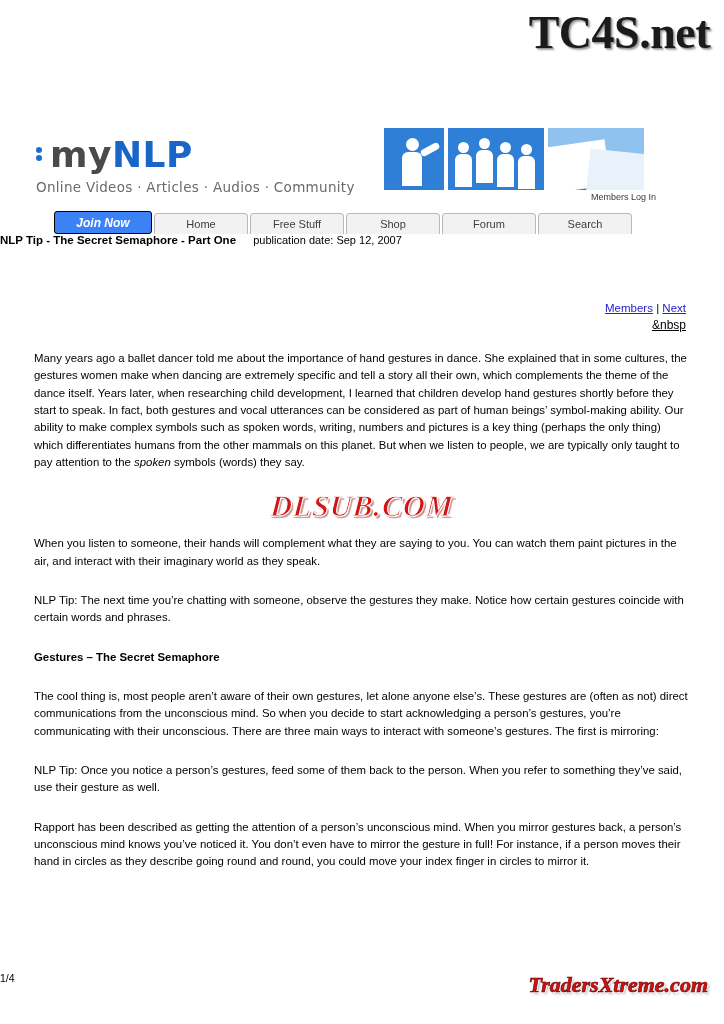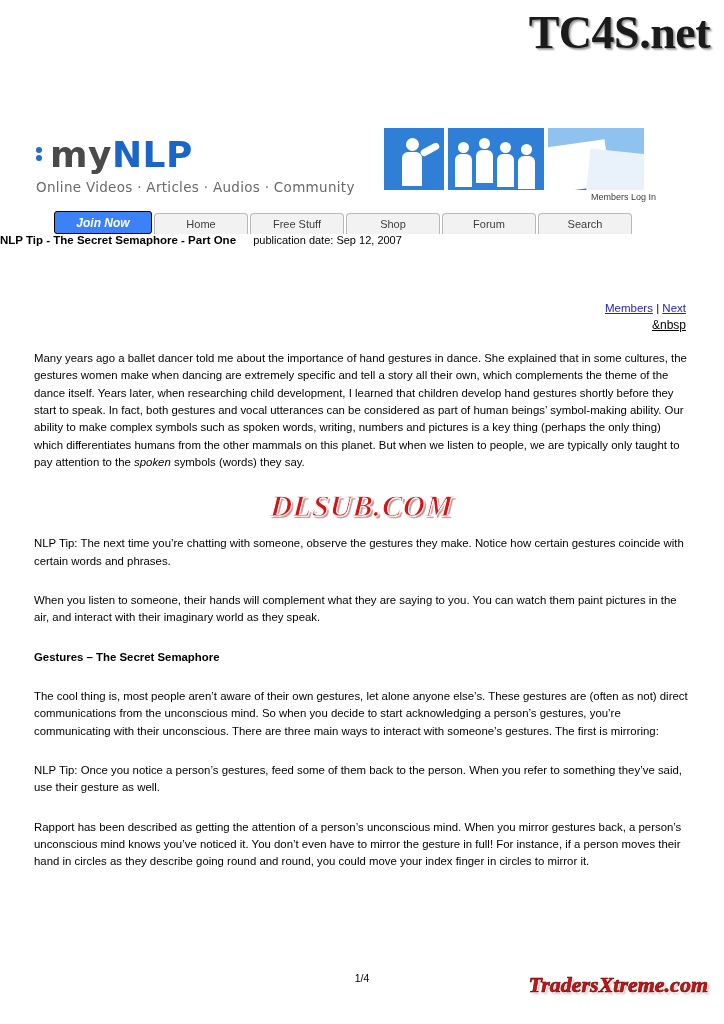--- a/index.html
+++ b/index.html
@@ -245,21 +245,20 @@
       2px 2px 1px rgba(120,0,0,0.45);
     transform: skewX(-4deg);
   }
 
   
   .page-num {
     position: absolute;
     bottom: 40px;
     left: 0;
     width: 724px;
-    text-align: center;
     font-size: 10.5px;
     color: #000;
   }
   .bottom-watermark {
     position: absolute;
     bottom: 26px;
     right: 16px;
     font-family: "Liberation Serif", serif;
     font-size: 22px;
     font-weight: bold;
@@ -335,22 +334,22 @@
     <a href="#">Next</a>
   </div>
   <div class="nbsp-line">&amp;nbsp</div>
 </div>
 
 <div class="content">
   <p><span>Many years ago a ballet dancer told me about the importance of hand gestures in dance. She explained that in some cultures, the gestures women make when dancing are extremely specific and tell a story all their own, which complements the theme of the dance itself. Years later, when researching child development, I learned that children develop hand gestures shortly before they start to speak. In fact, both gestures and vocal utterances can be considered as part of human beings’ symbol-making ability. Our ability to make complex symbols such as spoken words, writing, numbers and pictures is a key thing (perhaps the only thing) which differentiates humans from the other mammals on this planet. But when we listen to people, we are typically only taught to pay attention to the </span><em>spoken</em><span> symbols (words) they say.</span></p>
 
   <div class="spacer-wm"></div>
 
+  <p>When you listen to someone, their hands will complement what they are saying to you. You can watch them paint pictures in the air, and interact with their imaginary world as they speak.</p>
   <p>NLP Tip: The next time you’re chatting with someone, observe the gestures they make. Notice how certain gestures coincide with certain words and phrases.</p>
-  <p>When you listen to someone, their hands will complement what they are saying to you. You can watch them paint pictures in the air, and interact with their imaginary world as they speak.</p>
   <h3>Gestures – The Secret Semaphore</h3>
   <p>The cool thing is, most people aren’t aware of their own gestures, let alone anyone else’s. These gestures are (often as not) direct communications from the unconscious mind. So when you decide to start acknowledging a person’s gestures, you’re communicating with their unconscious. There are three main ways to interact with someone’s gestures. The first is mirroring:</p>
   <p>NLP Tip: Once you notice a person’s gestures, feed some of them back to the person. When you refer to something they’ve said, use their gesture as well.</p>
   <p>Rapport has been described as getting the attention of a person’s unconscious mind. When you mirror gestures back, a person’s unconscious mind knows you’ve noticed it. You don’t even have to mirror the gesture in full! For instance, if a person moves their hand in circles as they describe going round and round, you could move your index finger in circles to mirror it.</p>
 </div>
 
 <div class="center-watermark">DLSUB.COM</div>
 
 <div class="page-num">1/4</div>
 <div class="bottom-watermark">TradersXtreme.com</div>

